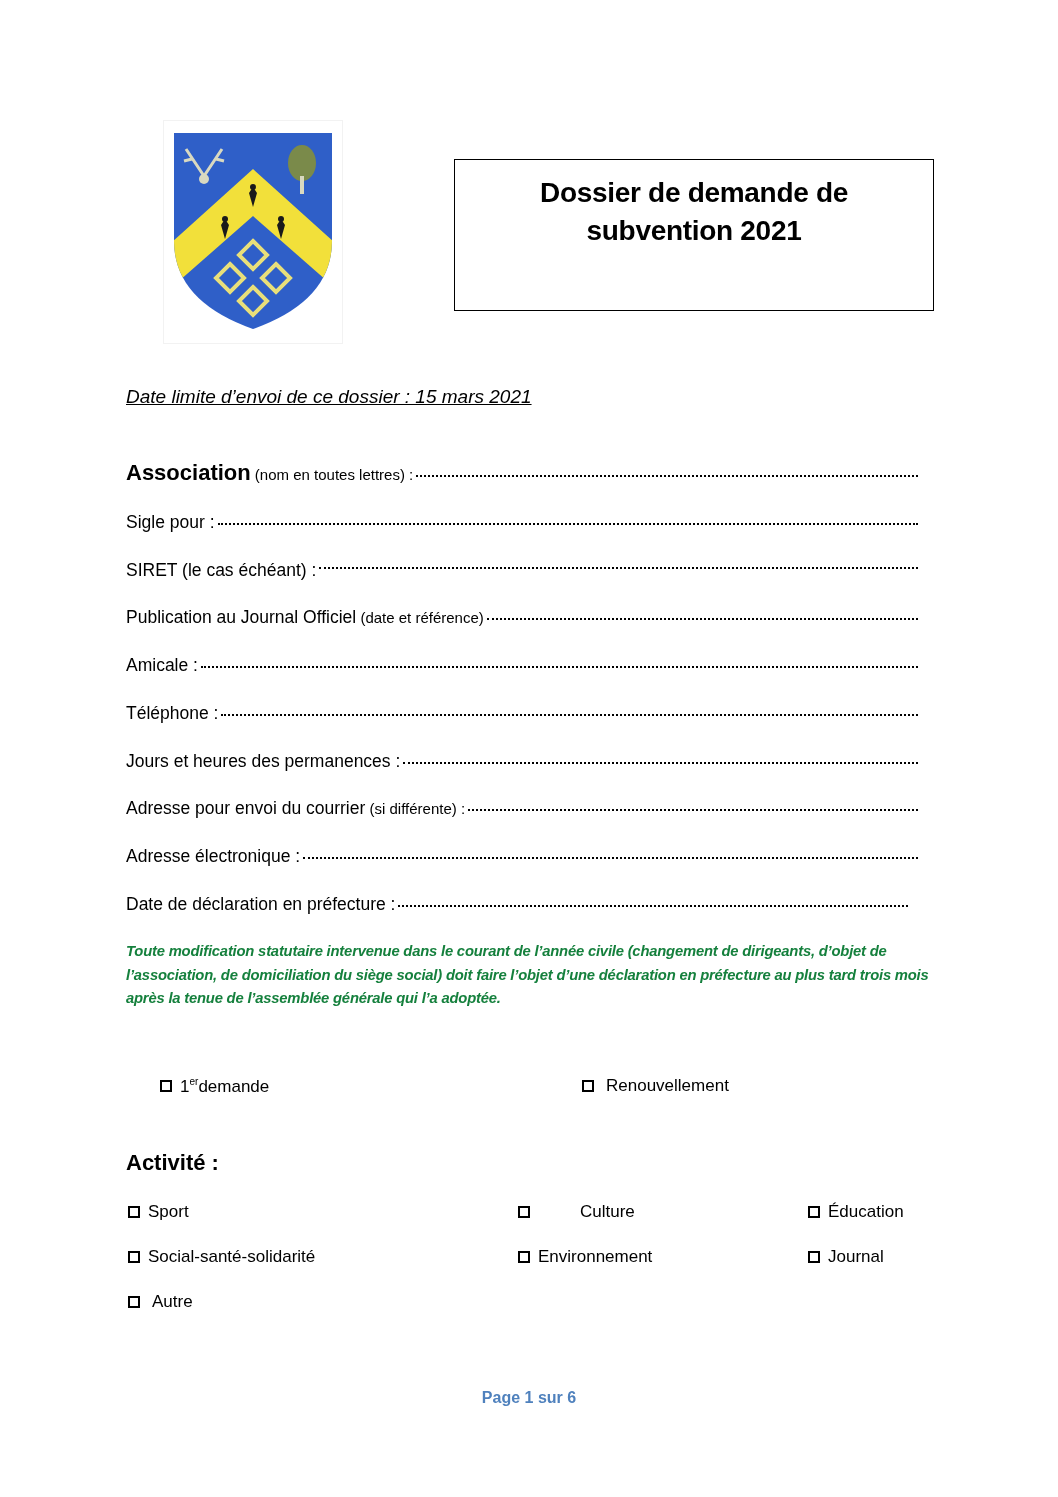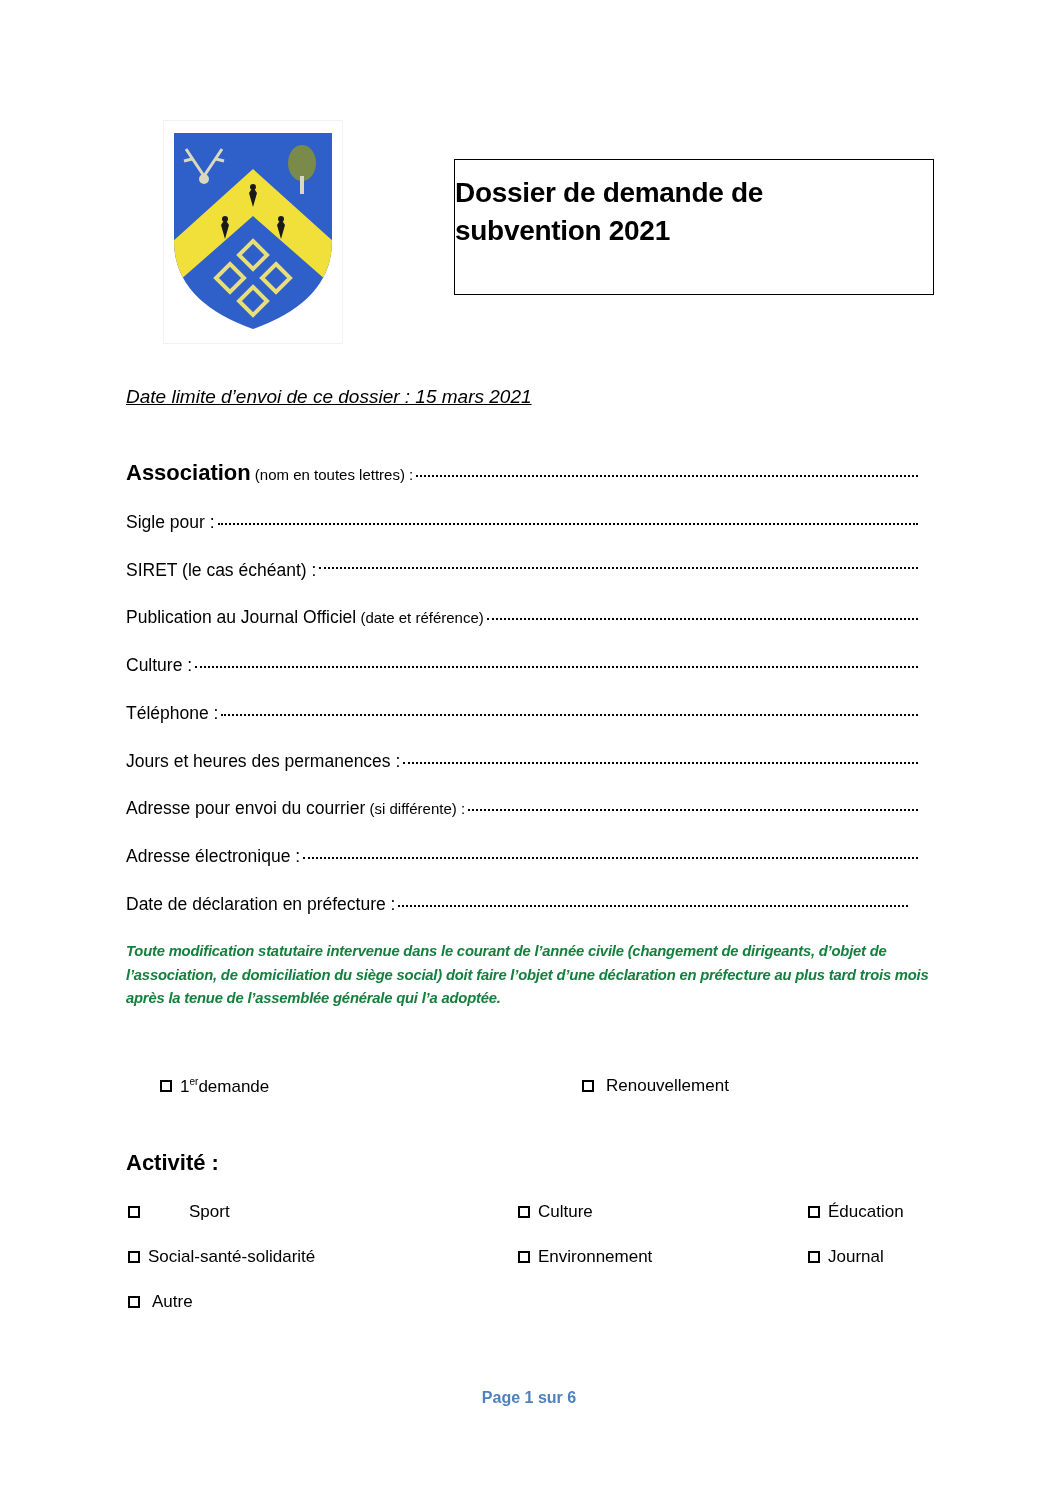--- a/index.html
+++ b/index.html
@@ -1,21 +1,21 @@
 <!DOCTYPE html>
 <html><head>
 <meta charset="utf-8">
 <style>
   html, body { margin: 0; padding: 0; background: #ffffff; }
   body { width: 1058px; height: 1497px; position: relative; overflow: hidden;
          font-family: "Liberation Sans", "DejaVu Sans", sans-serif; color: #000; }
   .abs { position: absolute; }
   .crest { left: 163px; top: 120px; width: 178px; height: 222px; border: 1px solid #f2f2f2; background:#fff; }
-  .title-box { left: 454px; top: 159px; width: 480px; height: 136px; border: 1.5px solid #000; box-sizing: border-box;
-               font-weight: bold; font-size: 28px; line-height: 38px; padding-top: 14px; letter-spacing: -0.3px; }
+  .title-box { left: 454px; top: 159px; width: 480px; height: 152px; border: 1.5px solid #000; box-sizing: border-box;
+               text-align: center; font-weight: bold; font-size: 28px; line-height: 38px; padding-top: 14px; letter-spacing: -0.3px; }
   .deadline { left: 126px; top: 386px; font-size: 19px; font-style: italic; text-decoration: underline; }
   .field { left: 126px; width: 792px; display: flex; align-items: baseline; font-size: 17.5px; white-space: nowrap; overflow: hidden; }
   .field .lbl { flex: 0 0 auto; }
   .field .lbl b { font-size: 22px; }
   .field .small { font-size: 15px; }
   .field .dots { flex: 1 1 auto; overflow: hidden; border-bottom: 2px dotted #000; height: 1px; margin-left: 3px; transform: translateY(-3px); }
   .notice { left: 126px; top: 940px; width: 810px; font-size: 14.8px; font-style: italic; line-height: 23.5px; font-weight: bold; color: #15803d; letter-spacing: -0.2px;}
   .chk { display: flex; align-items: center; font-size: 17px; white-space: nowrap; }
   .box { display: inline-block; width: 12px; height: 12px; border: 2px solid #000; margin-right: 8px; box-sizing: border-box; }
   .h2 { left: 126px; top: 1150px; font-size: 22px; font-weight: bold; }
@@ -82,21 +82,21 @@
 </div>
 <div class="abs field" style="top:560px;align-items:center;">
   <span class="lbl">SIRET (le cas échéant) :</span>
   <span class="dots"></span>
 </div>
 <div class="abs field" style="top:607px;">
   <span class="lbl"><span>Publication au Journal Officiel</span><span class="small"> (date et référence)</span></span>
   <span class="dots"></span>
 </div>
 <div class="abs field" style="top:655px;">
-  <span class="lbl">Culture :</span>
+  <span class="lbl">Amicale :</span>
   <span class="dots"></span>
 </div>
 <div class="abs field" style="top:703px;">
   <span class="lbl">Téléphone :</span>
   <span class="dots"></span>
 </div>
 <div class="abs field" style="top:751px;">
   <span class="lbl">Jours et heures des permanences :</span>
   <span class="dots"></span>
 </div>
@@ -119,25 +119,25 @@
   <span class="box"></span>
   <span><span>1</span><sup>er</sup><span>demande</span></span>
 </div>
 <div class="abs chk" style="left:582px; top:1076px;">
   <span class="box" style="margin-right:12px;"></span>
   <span>Renouvellement</span>
 </div>
 
 <div class="abs h2">Activité :</div>
 
-<div class="abs chk" style="left:128px; top:1202px;gap:41px;">
+<div class="abs chk" style="left:128px; top:1202px;">
   <span class="box"></span>
   <span>Sport</span>
 </div>
-<div class="abs chk" style="left:518px; top:1202px;">
+<div class="abs chk" style="left:518px; top:1202px;gap:42px;">
   <span class="box"></span>
   <span>Culture</span>
 </div>
 <div class="abs chk" style="left:808px; top:1202px;">
   <span class="box"></span>
   <span>Éducation</span>
 </div>
 <div class="abs chk" style="left:128px; top:1247px;">
   <span class="box"></span>
   <span>Social-santé-solidarité</span>

